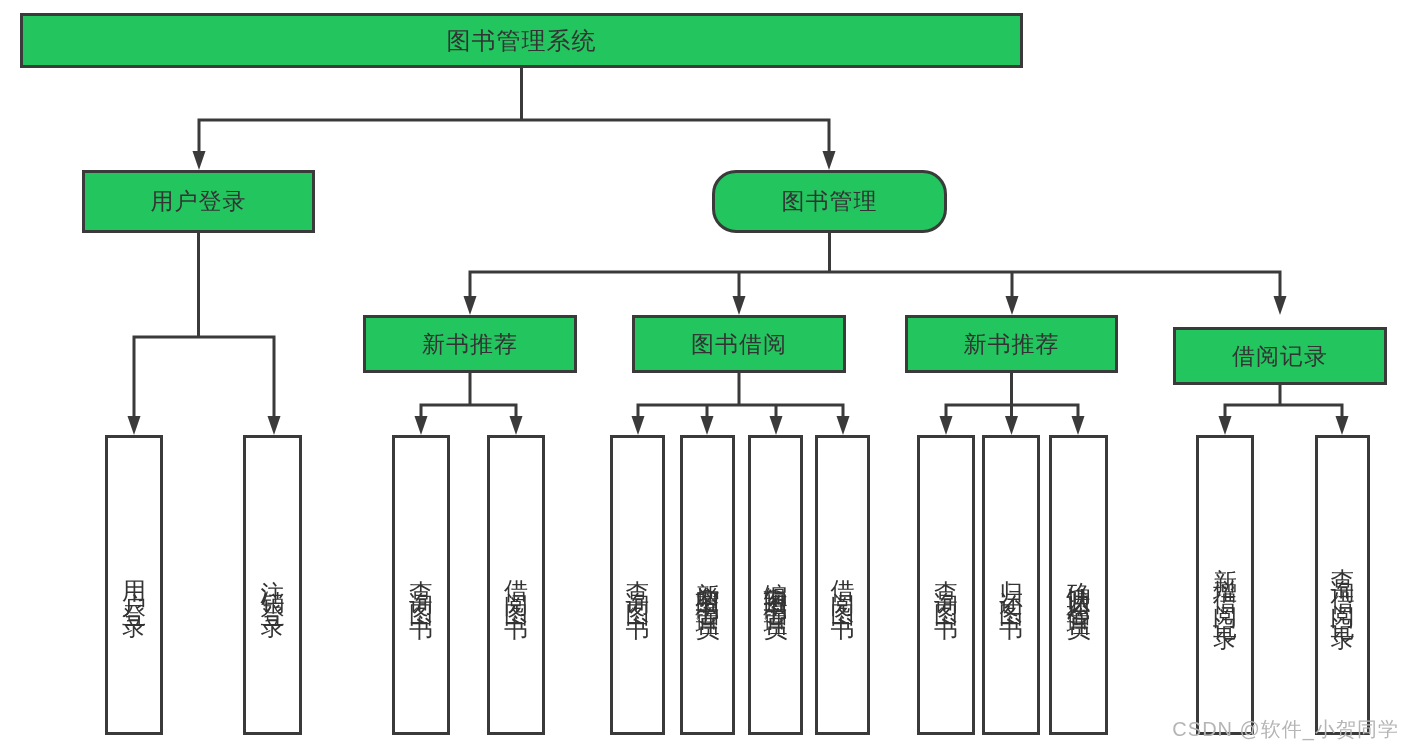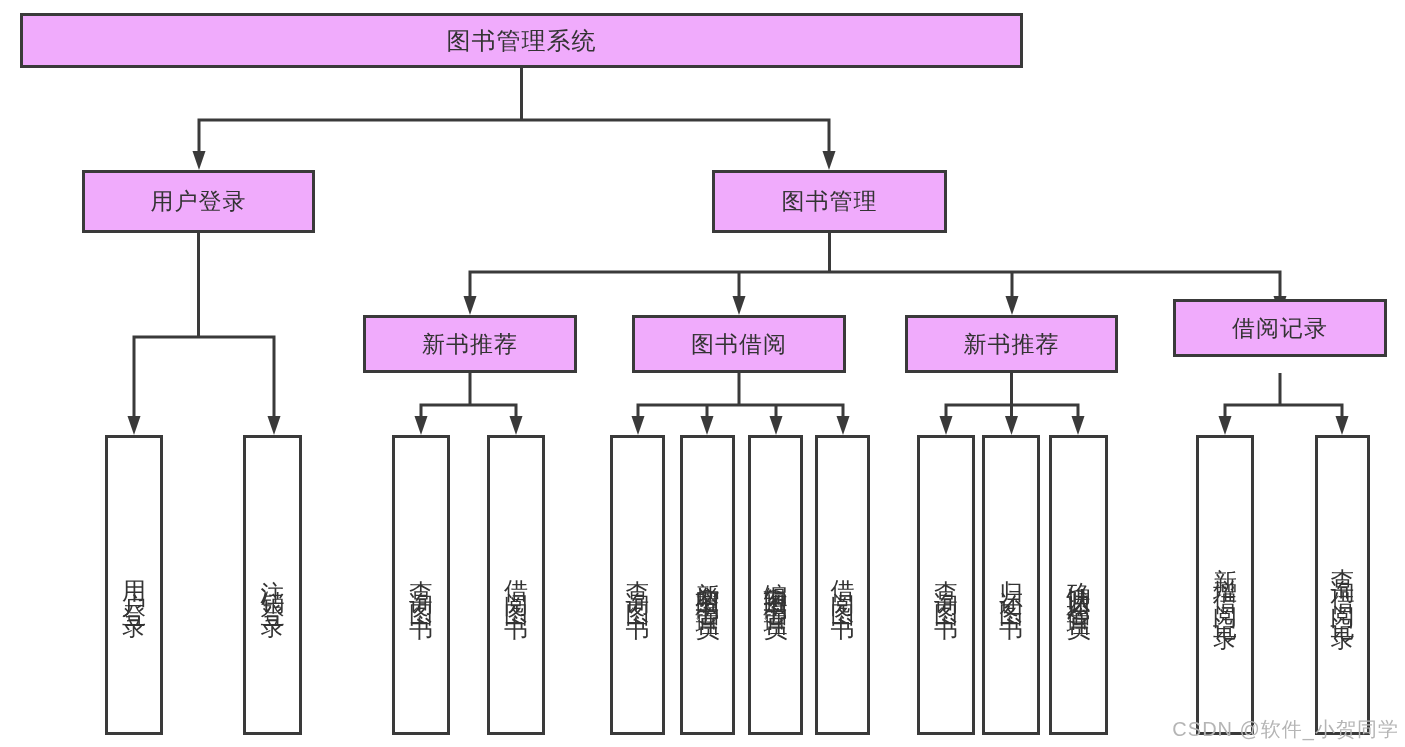--- a/index.html
+++ b/index.html
@@ -13,21 +13,21 @@
   }
   .connectors {
     position: absolute;
     left: 0; top: 0;
     width: 1405px; height: 747px;
     pointer-events: none;
   }
   .node {
     position: absolute;
     box-sizing: border-box;
-    background: #f0abfc;
+    background: #22c55e;
     border: 3px solid #3a3a3a;
     display: flex;
     align-items: center;
     justify-content: center;
     color: #333333;
     z-index: 2;
   }
   .node.h1 { font-size: 24px; letter-spacing: 1px; }
   .node.h2 { font-size: 23px; letter-spacing: 1px; }
   .node.h3 { font-size: 23px; letter-spacing: 1px; }
@@ -107,26 +107,26 @@
       <use href="#arr" x="1011.5" y="435"></use>
       <use href="#arr" x="1078" y="435"></use>
       <use href="#arr" x="1225" y="435"></use>
       <use href="#arr" x="1342" y="435"></use>
     </g>
   </svg>
 
   <div class="node h1" style="left:20px; top:13px; width:1003px; height:55px;">图书管理系统</div>
 
   <div class="node h2" style="left:82px; top:170px; width:233px; height:63px;">用户登录</div>
-  <div class="node h2" style="left:712px; top:170px; width:235px; height:63px;">图书管理</div>
+  <div class="node h2" style="left:712px; top:170px; width:235px; height:63px;border-radius:24px;">图书管理</div>
 
   <div class="node h3" style="left:632px; top:315px; width:214px; height:58px;">图书借阅</div>
   <div class="node h3" style="left:363px; top:315px; width:214px; height:58px;">新书推荐</div>
   <div class="node h3" style="left:905px; top:315px; width:213px; height:58px;">新书推荐</div>
-  <div class="node h3" style="left:1173px; top:299px; width:214px; height:58px;">借阅记录</div>
+  <div class="node h3" style="left:1173px; top:327px; width:214px; height:58px;">借阅记录</div>
 
   <div class="leaf" style="left:105px; width:58px;">
     <span class="vtext">用户登录</span>
   </div>
   <div class="leaf" style="left:243px; width:59px;">
     <span class="vtext">注销登录</span>
   </div>
 
   <div class="leaf" style="left:392px; width:58px;">
     <span class="vtext">查询图书</span>

